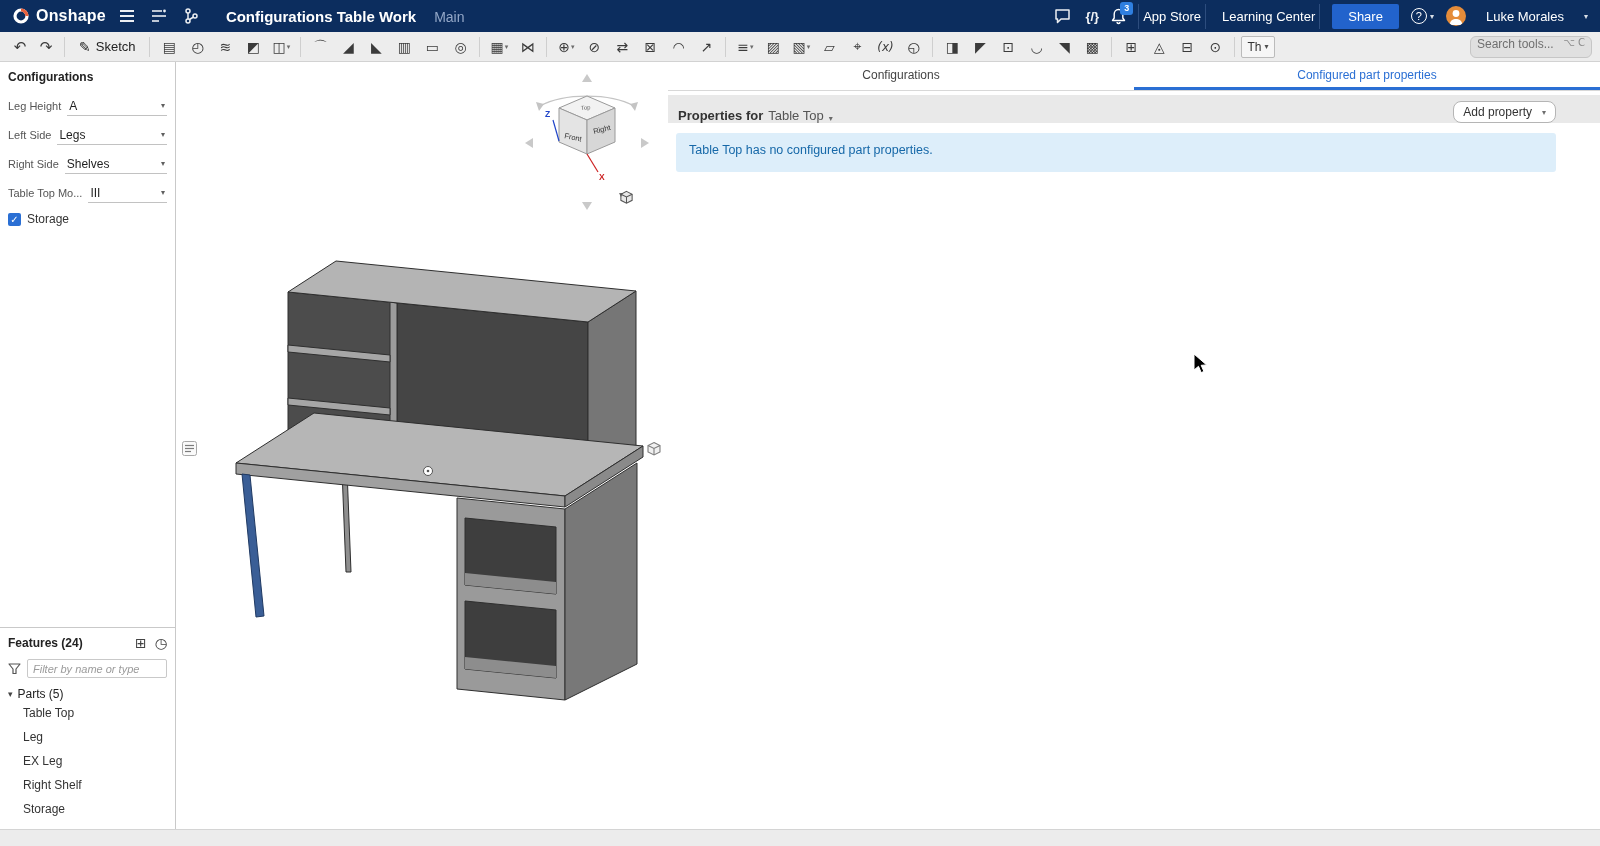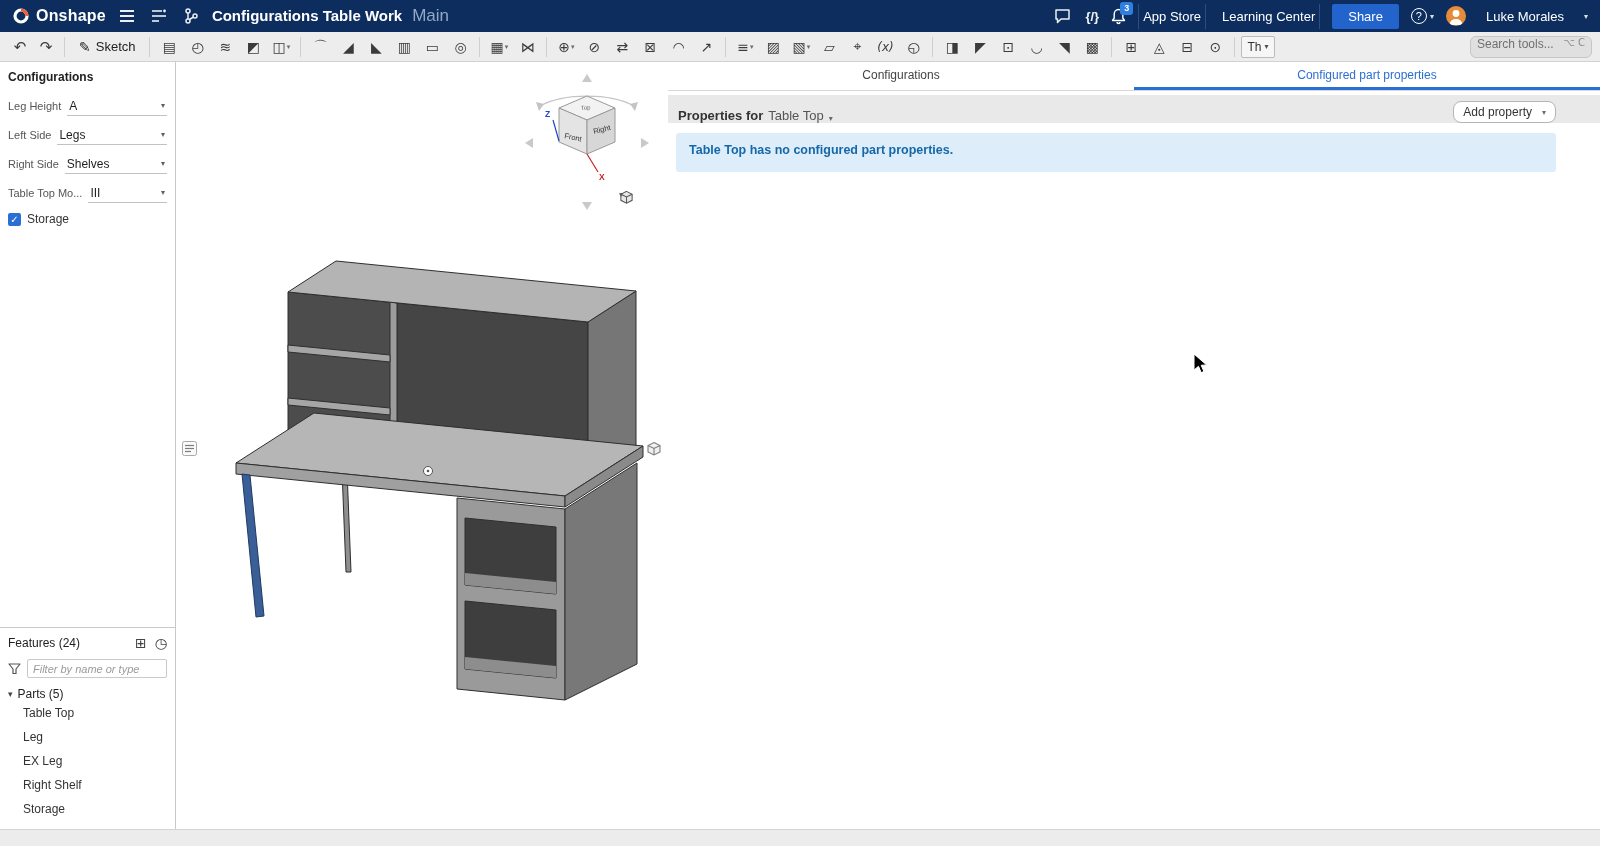--- a/index.html
+++ b/index.html
@@ -4,23 +4,23 @@
 <style>
   *{box-sizing:border-box;margin:0;padding:0}
   html,body{width:1600px;height:846px;overflow:hidden}
   body{font-family:"Liberation Sans",sans-serif;background:#fff;position:relative}
 
   
   .topbar{height:32px;background:#0c2d5e;display:flex;align-items:center;color:#fff;padding:0 12px;gap:10px}
   .logo{display:flex;align-items:center;gap:6px;cursor:pointer}
   .logo-text{font-size:16px;font-weight:bold;letter-spacing:.2px}
   .tb-ic{display:flex;align-items:center;justify-content:center;width:22px;height:22px;opacity:.92;cursor:pointer}
-  .doc-title{display:flex;align-items:baseline;gap:10px;}
+  .doc-title{display:flex;align-items:baseline;gap:18px;margin-left:14px}
   .doc-title .name{font-size:15px;font-weight:bold;white-space:nowrap}
-  .doc-title .branch{font-size:17px;color:#93a7c7}
+  .doc-title .branch{font-size:14px;color:#93a7c7}
   .topbar-right{margin-left:auto;display:flex;align-items:center;gap:12px}
   .code-glyph{font-size:13px;font-weight:bold;opacity:.95;cursor:pointer}
   .bell-wrap{position:relative;cursor:pointer;display:flex}
   .badge{position:absolute;top:-6px;right:-7px;background:#2f7fe0;color:#fff;font-size:9px;min-width:13px;height:13px;border-radius:3px;display:flex;align-items:center;justify-content:center;padding:0 2px;font-weight:bold}
   .tb-link{font-size:13px;padding:5px 4px;border-left:1px solid #2d4d7e;border-right:1px solid #2d4d7e;cursor:pointer;white-space:nowrap}
   .tb-link + .tb-link{border-left:none}
   .share-btn{background:#2263cc;border:none;color:#fff;font-size:13px;padding:5px 16px;border-radius:2px;cursor:pointer;font-family:inherit}
   .help-wrap{display:flex;align-items:center;gap:3px;cursor:pointer}
   .help-circle{width:16px;height:16px;border:1.5px solid #fff;border-radius:50%;font-size:11px;display:flex;align-items:center;justify-content:center}
   .dd{font-size:8px;color:inherit;opacity:.85}
@@ -50,21 +50,21 @@
   .config-row{display:flex;align-items:center;margin-bottom:9px}
   .config-label{font-size:11px;color:#555;margin-right:6px;white-space:nowrap}
   .config-select{flex:1;display:flex;align-items:center;justify-content:space-between;border-bottom:1px solid #c2c2c2;font-size:12px;color:#1f1f1f;height:20px;padding:0 2px;cursor:pointer;min-width:40px}
   .config-select .dd{color:#444}
   .cfg-check{display:flex;align-items:center;gap:6px;margin-top:4px;cursor:pointer}
   .checkbox{width:13px;height:13px;background:#2a6fd4;border-radius:2px;color:#fff;font-size:10px;line-height:13px;text-align:center;flex-shrink:0}
   .cfg-check .lbl{font-size:12px;color:#333}
 
   .features-section{border-top:1px solid #c9c9c9;padding:7px 8px 8px 8px}
   .features-header{display:flex;align-items:center}
-  .features-header .title{font-size:12px;font-weight:normal;color:#222}
+  .features-header .title{font-size:12px;font-weight:bold;color:#222}
   .features-header .icons{margin-left:auto;display:flex;gap:8px}
   .features-header .icons span{font-size:14px;color:#444;cursor:pointer;font-family:"DejaVu Sans",sans-serif}
   .filter-row{display:flex;align-items:center;gap:6px;margin-top:8px}
   .filter-row input{flex:1;height:19px;border:1px solid #c9c9c9;border-radius:2px;font-size:11px;padding:0 5px;font-family:inherit;color:#444;min-width:0}
   .filter-row input::placeholder{font-style:italic;color:#9b9b9b}
   .tree{margin-top:9px}
   .tree-root{display:flex;align-items:center;gap:5px;font-size:12px;color:#222;cursor:pointer}
   .tree-root .chev{font-size:9px;color:#444}
   .tree-item{font-size:12px;color:#333;padding:5px 0 5px 15px;cursor:pointer}
 
@@ -79,21 +79,21 @@
   .right-panel{width:932px;background:#fff;display:flex;flex-direction:column}
   .tab-bar{display:flex;height:29px;border-bottom:1px solid #d8d8d8}
   .tab{flex:1;display:flex;align-items:center;justify-content:center;font-size:12px;color:#444;cursor:pointer;border-bottom:3px solid transparent}
   .tab.active{color:#2a6fd4;border-bottom-color:#2a6fd4}
   .props-header{height:28px;background:#e9e9e9;display:flex;align-items:flex-end;margin-top:4px;padding:0 44px 0 10px;font-size:13px}
   .props-header .bold{font-weight:bold;color:#333}
   .props-header .part{color:#555;margin-left:5px}
   .props-header .dd{margin-left:5px;color:#555}
   .add-prop{margin-left:auto;display:flex;align-items:center;gap:5px;background:#fff;border:1px solid #b5b5b5;border-radius:8px;font-size:12px;color:#333;padding:3px 9px;cursor:pointer;font-family:inherit}
   .info-box{margin:10px 44px 0 8px;background:#ddeefa;border-radius:3px;padding:10px 13px}
-  .info-title{color:#1668a8;font-weight:bold;font-size:12.5px;margin-bottom:5px}
+  .info-title{color:#1668a8;font-weight:normal;font-size:12.5px;margin-bottom:5px}
   .info-body{color:#2d6e9e;font-size:12px;line-height:1.45}
 
   
   .bottom-bar{height:17px;background:#ececec;border-top:1px solid #d4d4d4}
 
   
   .cursor{position:absolute;left:1193px;top:353px;pointer-events:none;z-index:50}
 </style>
 </head>
 <body>

